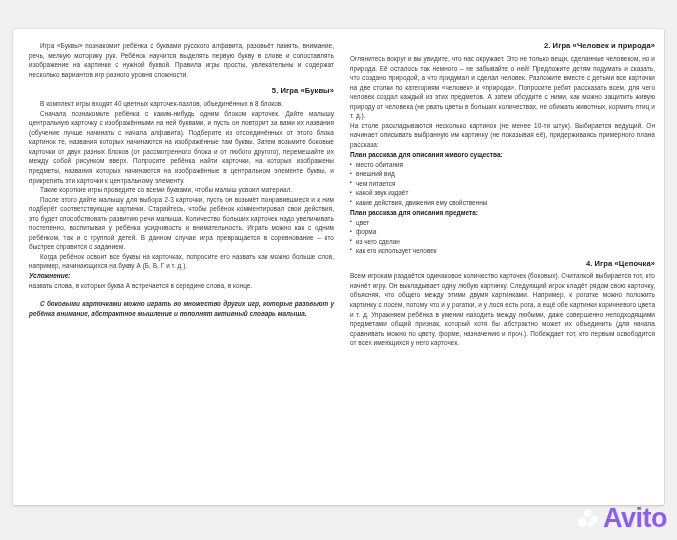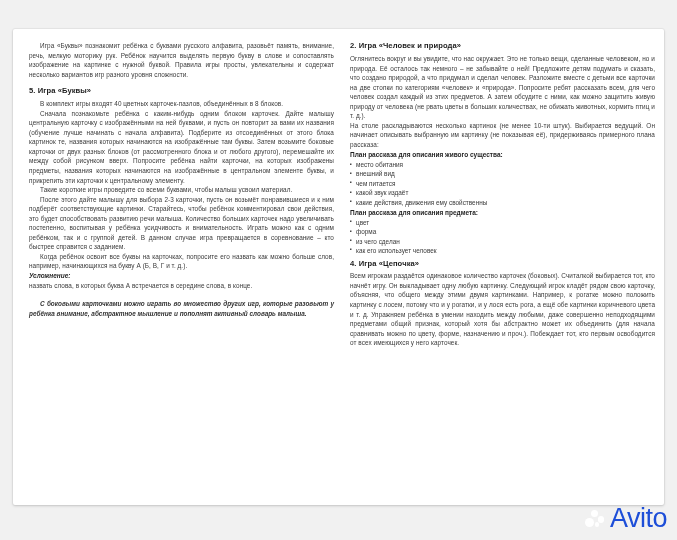--- a/index.html
+++ b/index.html
@@ -60,21 +60,21 @@
     letter-spacing: 0.01em;
   }
   .body-text.no-indent {
     text-indent: 0;
   }
   .section-title {
     font-size: 7.6px;
     line-height: 10px;
     font-weight: bold;
     color: #1d1d1d;
-    text-align: left;
+    text-align: right;
     margin: 7px 0 3px 0;
     letter-spacing: 0.01em;
   }
   .section-title.tight-top {
     margin-top: 5px;
   }
   .section-title.tight {
     margin: 4px 0 2px 0;
   }
   .italic-note {
@@ -142,22 +142,22 @@
     position: absolute;
     border-radius: 50%;
     background: #ffffff;
   }
   .wm-d1 { width: 9px; height: 9px; left: 0; top: 9px; }
   .wm-d2 { width: 7px; height: 7px; left: 6px; top: 1px; }
   .wm-d3 { width: 6.5px; height: 6.5px; left: 13px; top: 7px; }
   .wm-d4 { width: 4.5px; height: 4.5px; left: 10px; top: 13px; }
   .wm-text {
     font-size: 27px;
-    font-weight: normal;
-    color: #1d4ed8;
+    font-weight: bold;
+    color: #8b5cf6;
     letter-spacing: -0.5px;
     line-height: 1;
     font-family: "Liberation Sans", sans-serif;
   }
 </style>
 </head>
 <body>
 
 <div class="page-bg"></div>
 

